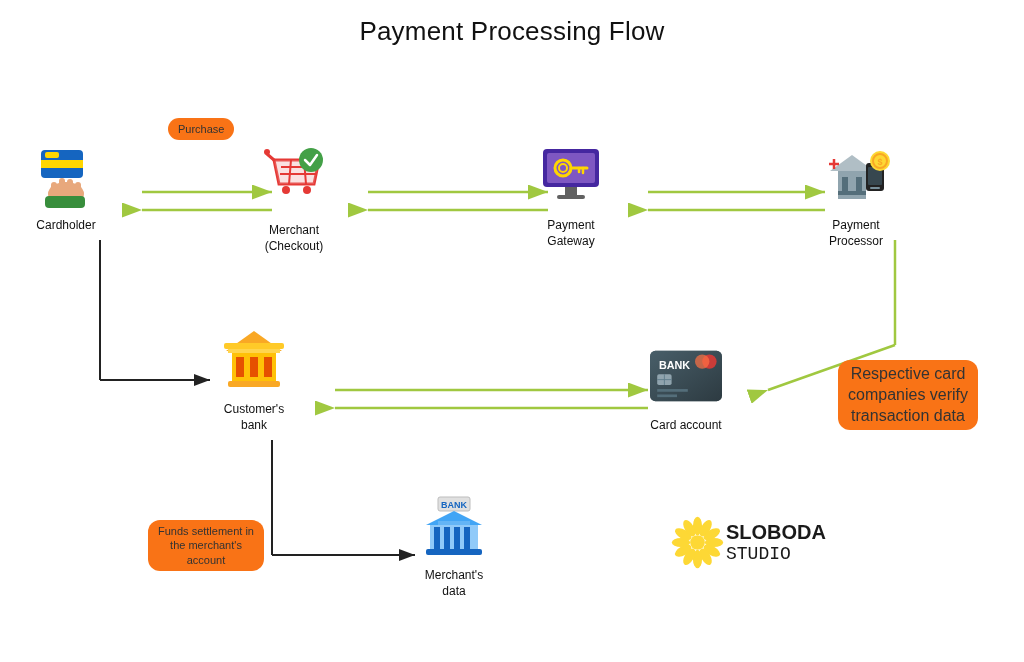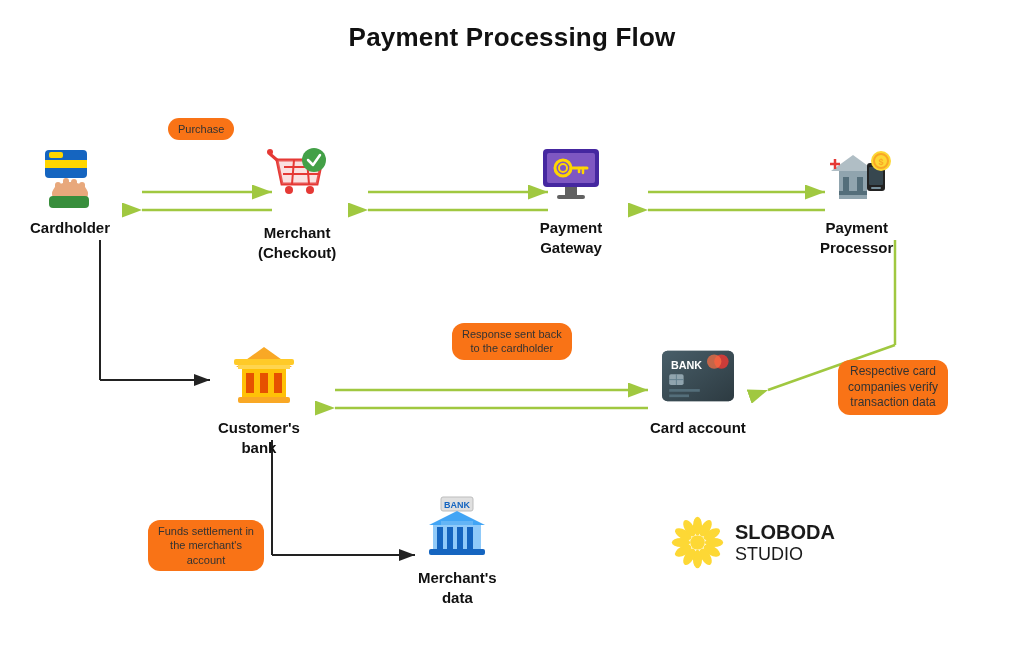--- a/index.html
+++ b/index.html
@@ -13,43 +13,43 @@
     }
     .diagram-container {
       width: 1024px;
       height: 662px;
       position: relative;
       background: #fff;
     }
     .title {
       text-align: center;
       font-size: 26px;
-      font-weight: 700;
-      padding-top: 22px;
+      font-weight: 400;
+      padding-top: 16px;
       color: #111;
       letter-spacing: 0.2px;
     }
     
     .node {
       position: absolute;
       display: flex;
       flex-direction: column;
       align-items: center;
       text-align: center;
     }
     .node-icon {
       width: 72px;
       height: 72px;
       display: flex;
       align-items: center;
       justify-content: center;
     }
     .node-label {
-      font-size: 15px;
-      font-weight: 700;
+      font-size: 12px;
+      font-weight: 400;
       color: #111;
       line-height: 1.3;
       margin-top: 6px;
     }
     
     .arrow-label {
       position: absolute;
       background: #f97316;
       border-radius: 12px;
       padding: 4px 10px;
@@ -64,21 +64,21 @@
       top: 0; left: 0;
       width: 1024px;
       height: 662px;
       pointer-events: none;
     }
     
     .sloboda-logo {
       position: absolute;
       display: flex;
       align-items: center;
-      gap: 10px;
+      gap: 1px;
     }
     .sloboda-sun {
       width: 55px;
       height: 55px;
     }
   </style>
 </head>
 <body>
 
 <div class="diagram-container">
@@ -128,26 +128,24 @@
     <line x1="648" y1="408" x2="335" y2="408" stroke="#a0c840" stroke-width="2.5" marker-end="url(#arr-left-green)"></line>
 
     <line x1="895" y1="240" x2="895" y2="345" stroke="#a0c840" stroke-width="2.5"></line>
     <line x1="895" y1="345" x2="768" y2="390" stroke="#a0c840" stroke-width="2.5" marker-end="url(#arr-left-green2)"></line>
 
     <line x1="272" y1="440" x2="272" y2="555" stroke="#222" stroke-width="2"></line>
     <line x1="272" y1="555" x2="415" y2="555" stroke="#222" stroke-width="2" marker-end="url(#arr-right-black)"></line>
   </svg>
 
   <div class="arrow-label" style="left:168px; top:118px;">Purchase</div>
-  <div class="arrow-label" style="left:452px; top:323px; white-space:pre-line; text-align:center;">Response sent back
-to the cardholder</div>
   <div class="arrow-label" style="left:148px; top:480px; white-space:pre-line; text-align:center;margin-top:40px;">Funds settlement in
 the merchant's
 account</div>
-  <div class="arrow-label" style="left:838px; top:360px; white-space:pre-line; font-size:12px; text-align:center;">Respective card
+  <div class="arrow-label" style="left:838px; top:360px; white-space:pre-line; font-size:16px; text-align:center;">Respective card
 companies verify
 transaction data</div>
 
   <div class="node" style="left:30px; top:140px;">
     <div class="node-icon">
 
       <svg width="70" height="68" viewBox="0 0 70 68">
 
         <rect x="10" y="8" width="42" height="28" rx="4" fill="#1565c0"></rect>
         <rect x="10" y="18" width="42" height="8" fill="#ffd600"></rect>
@@ -234,21 +232,21 @@
         <text x="60" y="24" text-anchor="middle" font-size="9" fill="#f9a825" font-weight="bold">$</text>
 
         <line x1="14" y1="18" x2="14" y2="28" stroke="#e53935" stroke-width="2.5"></line>
         <line x1="9" y1="23" x2="19" y2="23" stroke="#e53935" stroke-width="2.5"></line>
       </svg>
     </div>
     <div class="node-label" style="white-space:pre-line;">Payment
 Processor</div>
   </div>
 
-  <div class="node" style="left:218px; top:340px;align-items:flex-end;">
+  <div class="node" style="left:218px; top:324px;">
     <div class="node-icon">
 
       <svg width="72" height="70" viewBox="0 0 72 70">
         <polygon points="36,6 8,26 64,26" fill="#f9a825"></polygon>
         <rect x="14" y="26" width="44" height="34" fill="#ffc107"></rect>
         <rect x="18" y="32" width="8" height="20" fill="#e65100"></rect>
         <rect x="32" y="32" width="8" height="20" fill="#e65100"></rect>
         <rect x="46" y="32" width="8" height="20" fill="#e65100"></rect>
         <rect x="10" y="56" width="52" height="6" rx="2" fill="#f9a825"></rect>
         <rect x="10" y="22" width="52" height="6" fill="#ffd54f"></rect>
@@ -327,17 +325,17 @@
         <ellipse cx="0" cy="-18" rx="5" ry="10" fill="#fdd835" transform="rotate(210)"></ellipse>
         <ellipse cx="0" cy="-18" rx="5" ry="10" fill="#fdd835" transform="rotate(240)"></ellipse>
         <ellipse cx="0" cy="-18" rx="5" ry="10" fill="#fdd835" transform="rotate(270)"></ellipse>
         <ellipse cx="0" cy="-18" rx="5" ry="10" fill="#fdd835" transform="rotate(300)"></ellipse>
         <ellipse cx="0" cy="-18" rx="5" ry="10" fill="#fdd835" transform="rotate(330)"></ellipse>
         <circle cx="0" cy="0" r="8" fill="#fdd835"></circle>
       </g>
     </svg>
     <div>
       <div style="font-size:20px;font-weight:800;color:#1a1a1a;">SLOBODA</div>
-      <div style="font-size:18px;font-weight:400;color:#1a1a1a;">STUDIO</div>
+      <div style="font-size:18px;font-weight:400;color:#1a1a1a;font-family:Liberation Mono, monospace;">STUDIO</div>
     </div>
   </div>
 
 </div>
 
 </body></html>

